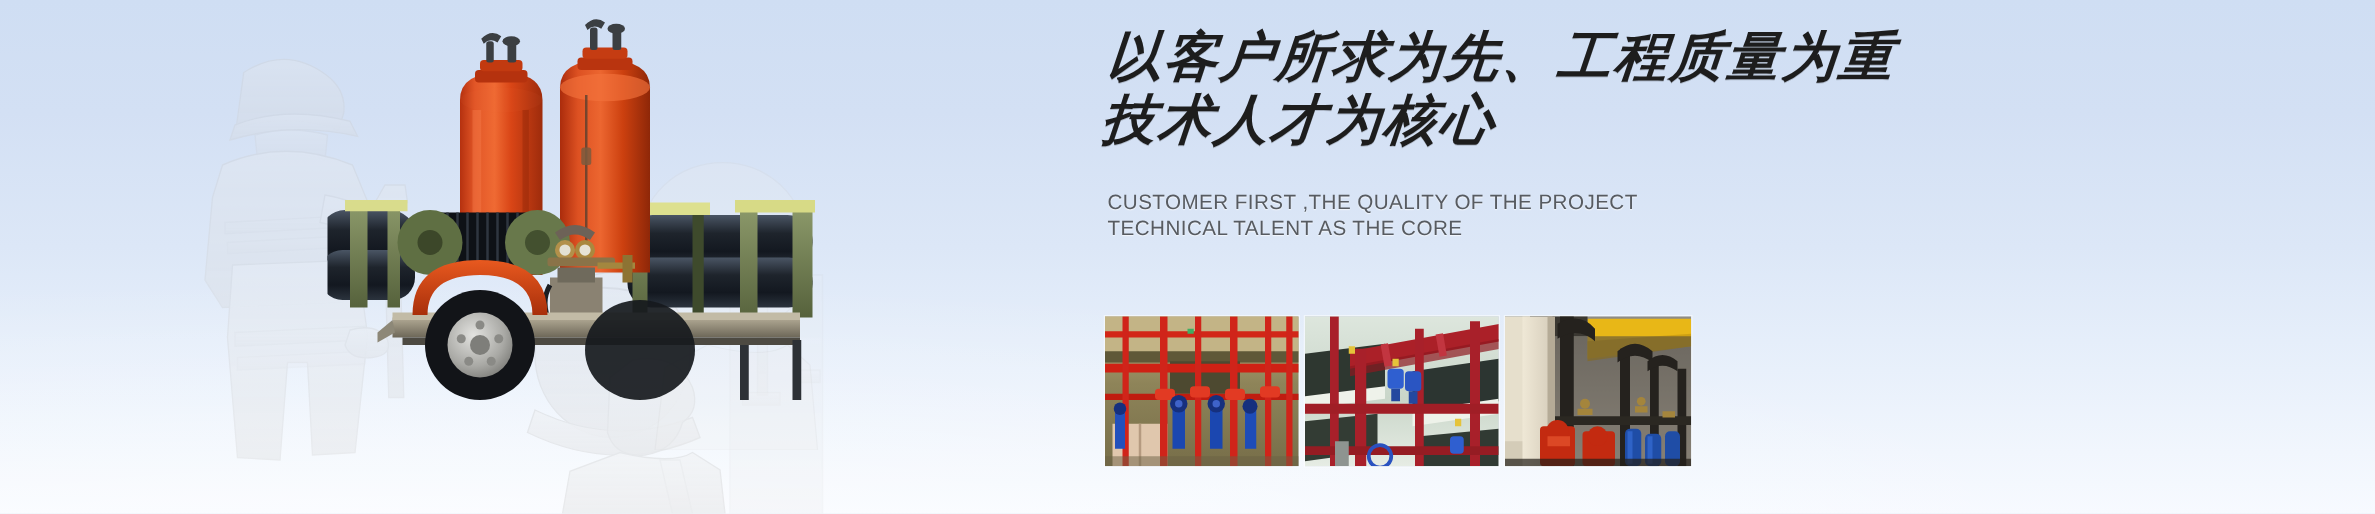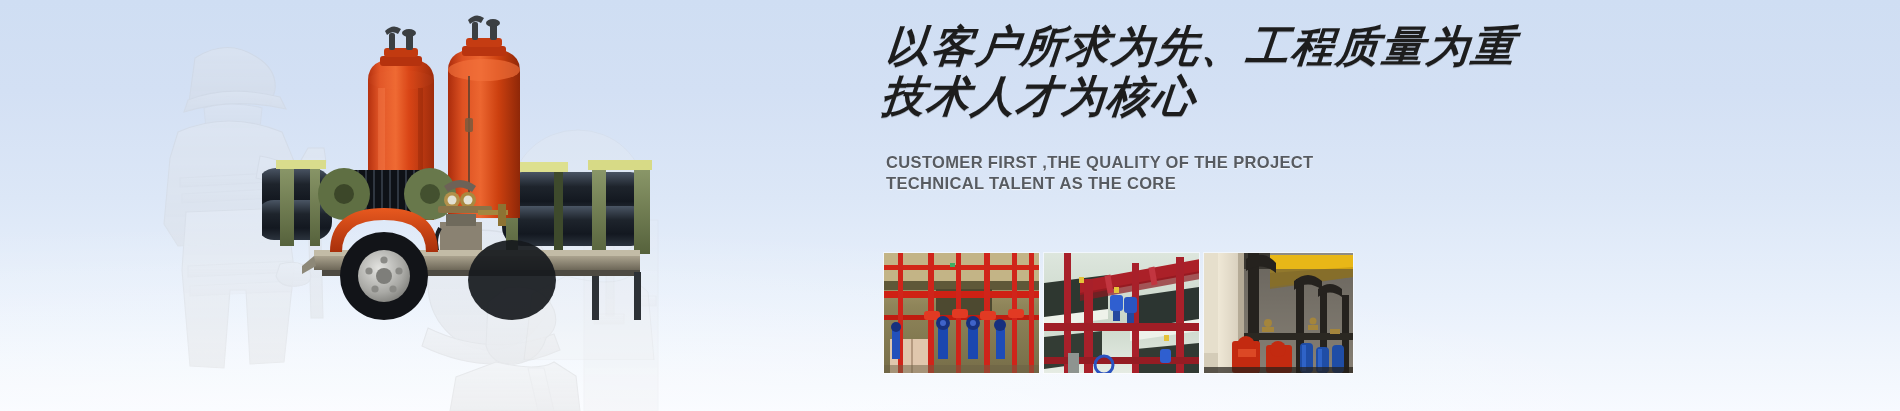--- a/index.html
+++ b/index.html
@@ -76,21 +76,21 @@
     text-shadow:0 1px 0 rgba(0,0,0,.18);
   }
 
   .subhead {
     position:absolute;
     left:2px; top:152px;
     width:660px;
     font-family:"Liberation Sans", sans-serif;
     font-size:16.5px;
     line-height:21px;
-    font-weight:700;
+    font-weight:400;
     letter-spacing:.35px;
     color:#575b61;
     white-space:pre-line;
     text-shadow:0 1px 1px rgba(255,255,255,.75);
   }
 
   
   .thumbs {
     position:absolute;
     left:0; top:253px;

